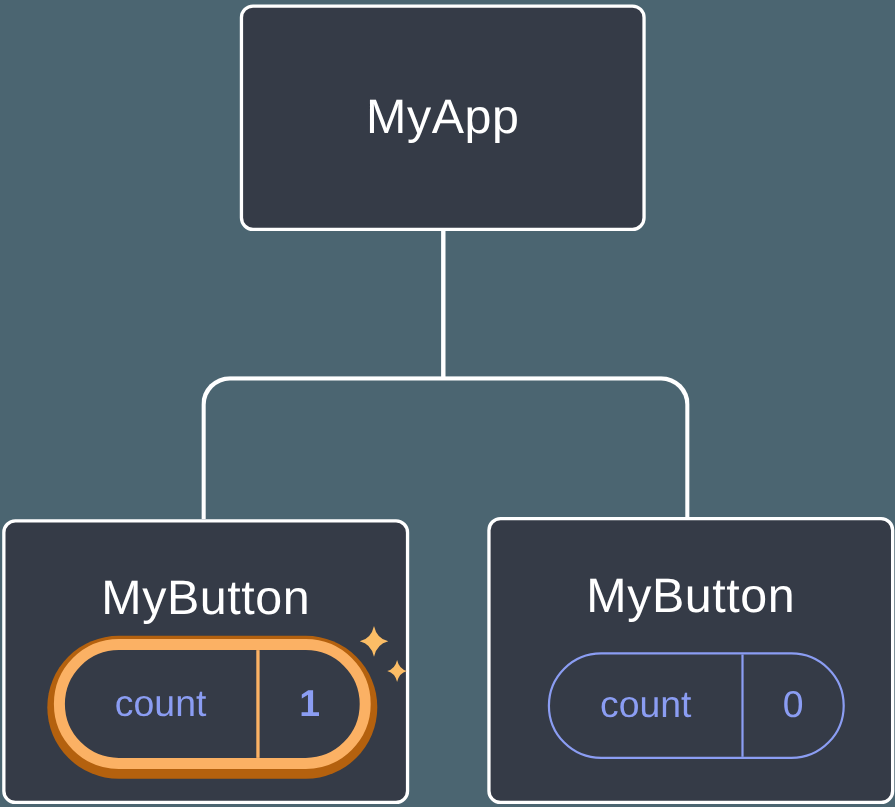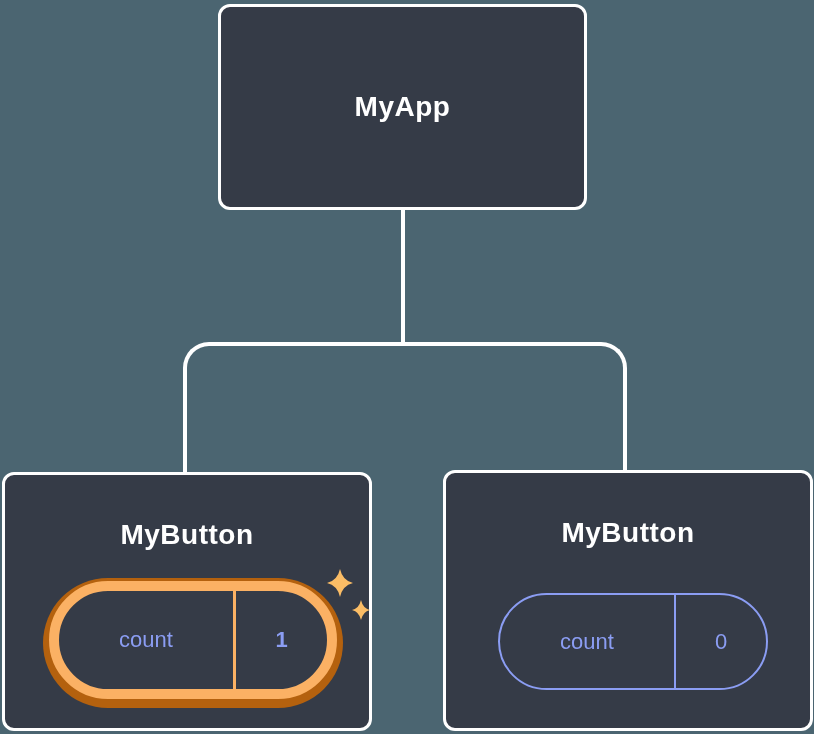--- a/index.html
+++ b/index.html
@@ -29,22 +29,22 @@
     width: 369px; height: 206px;
     display: flex;
     align-items: center;
     justify-content: center;
   }
   .node.child-left  { left: 2px;   top: 472px; width: 370px; height: 259px; }
   .node.child-right { left: 443px; top: 470px; width: 370px; height: 261px; }
 
   .node-title {
     color: var(--title-color, #ffffff);
-    font-size: 28px;
-    font-weight: 700;
+    font-size: 44px;
+    font-weight: 400;
     letter-spacing: 0.5px;
     text-align: center;
   }
   .child .node-title {
     position: absolute;
     left: 0; right: 0;
     top: 44px;
   }
 
   
@@ -70,21 +70,21 @@
     display: flex;
     align-items: stretch;
     border-radius: 999px;
     background: var(--node-fill, #353B47);
   }
   .pill-key, .pill-value {
     display: flex;
     align-items: center;
     justify-content: center;
     color: var(--purple, #8B9DF3);
-    font-size: 22px;
+    font-size: 34px;
   }
   .pill-key { width: 174px; }
   .pill-value { flex: 1; }
 
   
   .pill.normal {
     left: 52px; top: 120px;
     width: 270px; height: 97px;
     border: 2px solid var(--purple, #8B9DF3);
   }

